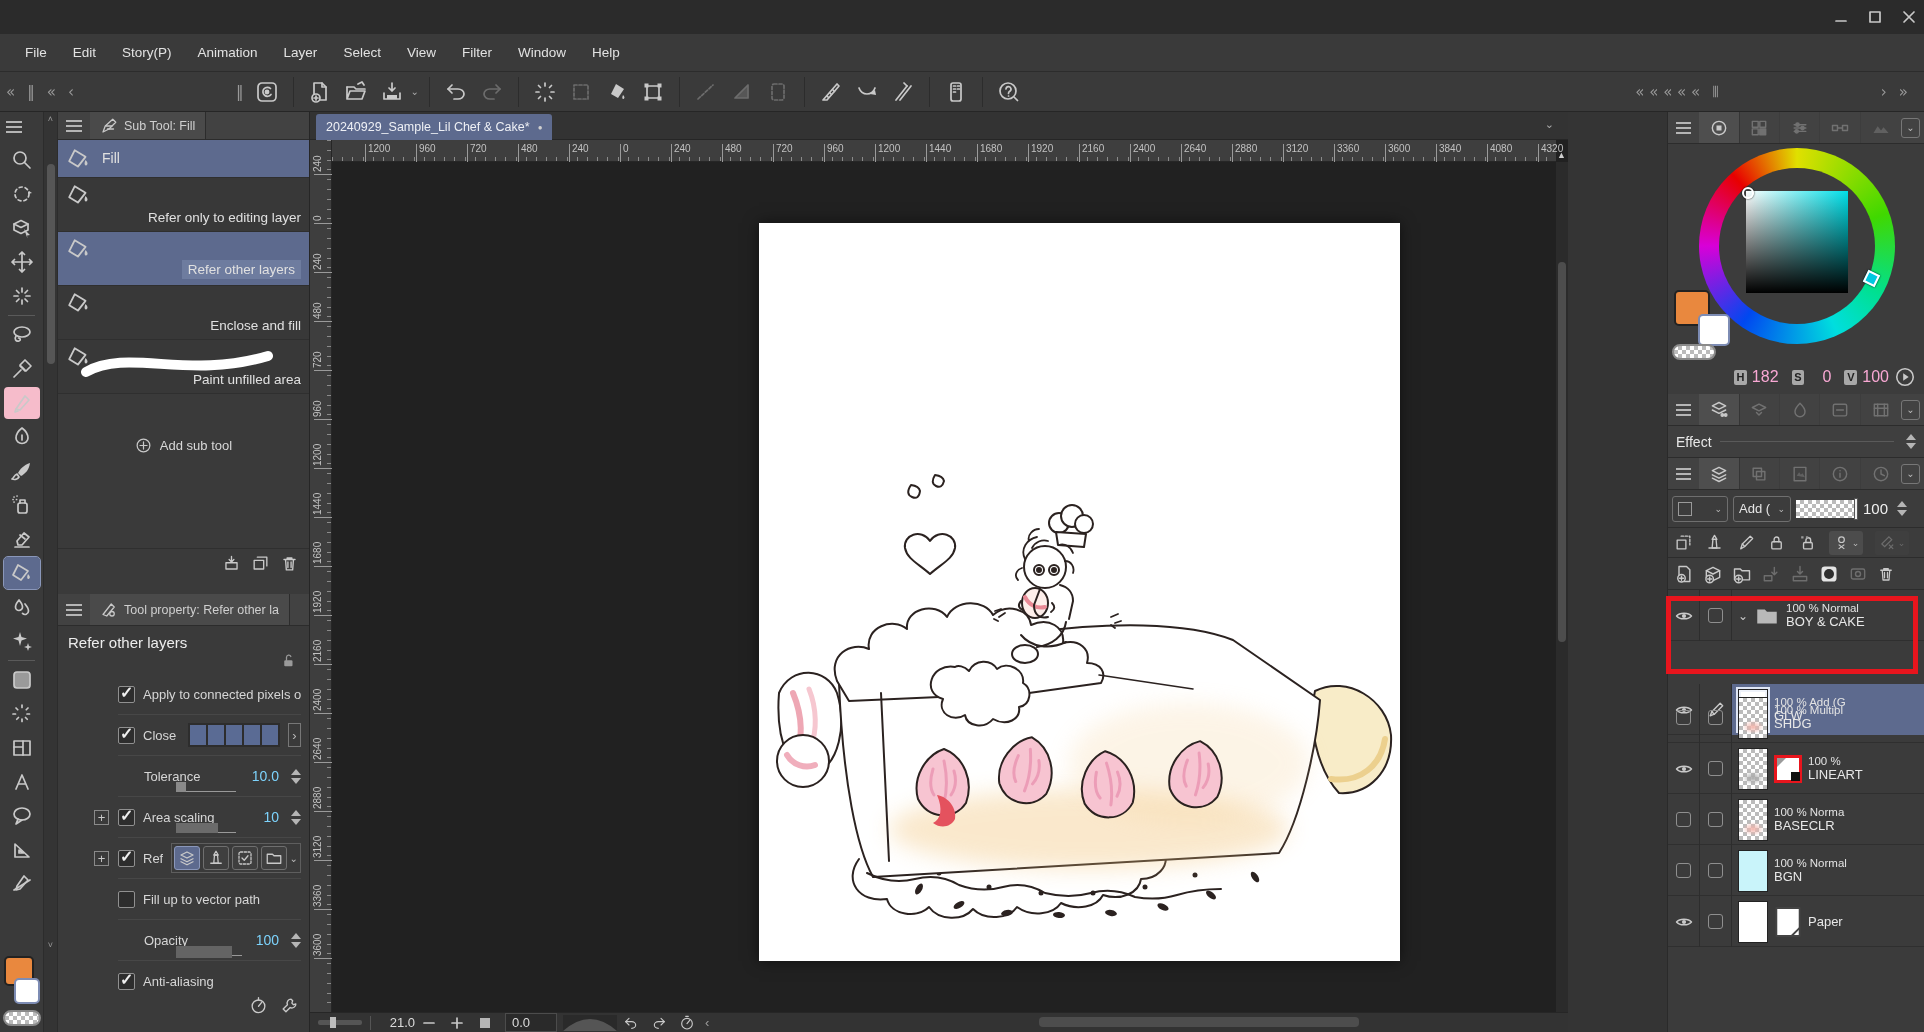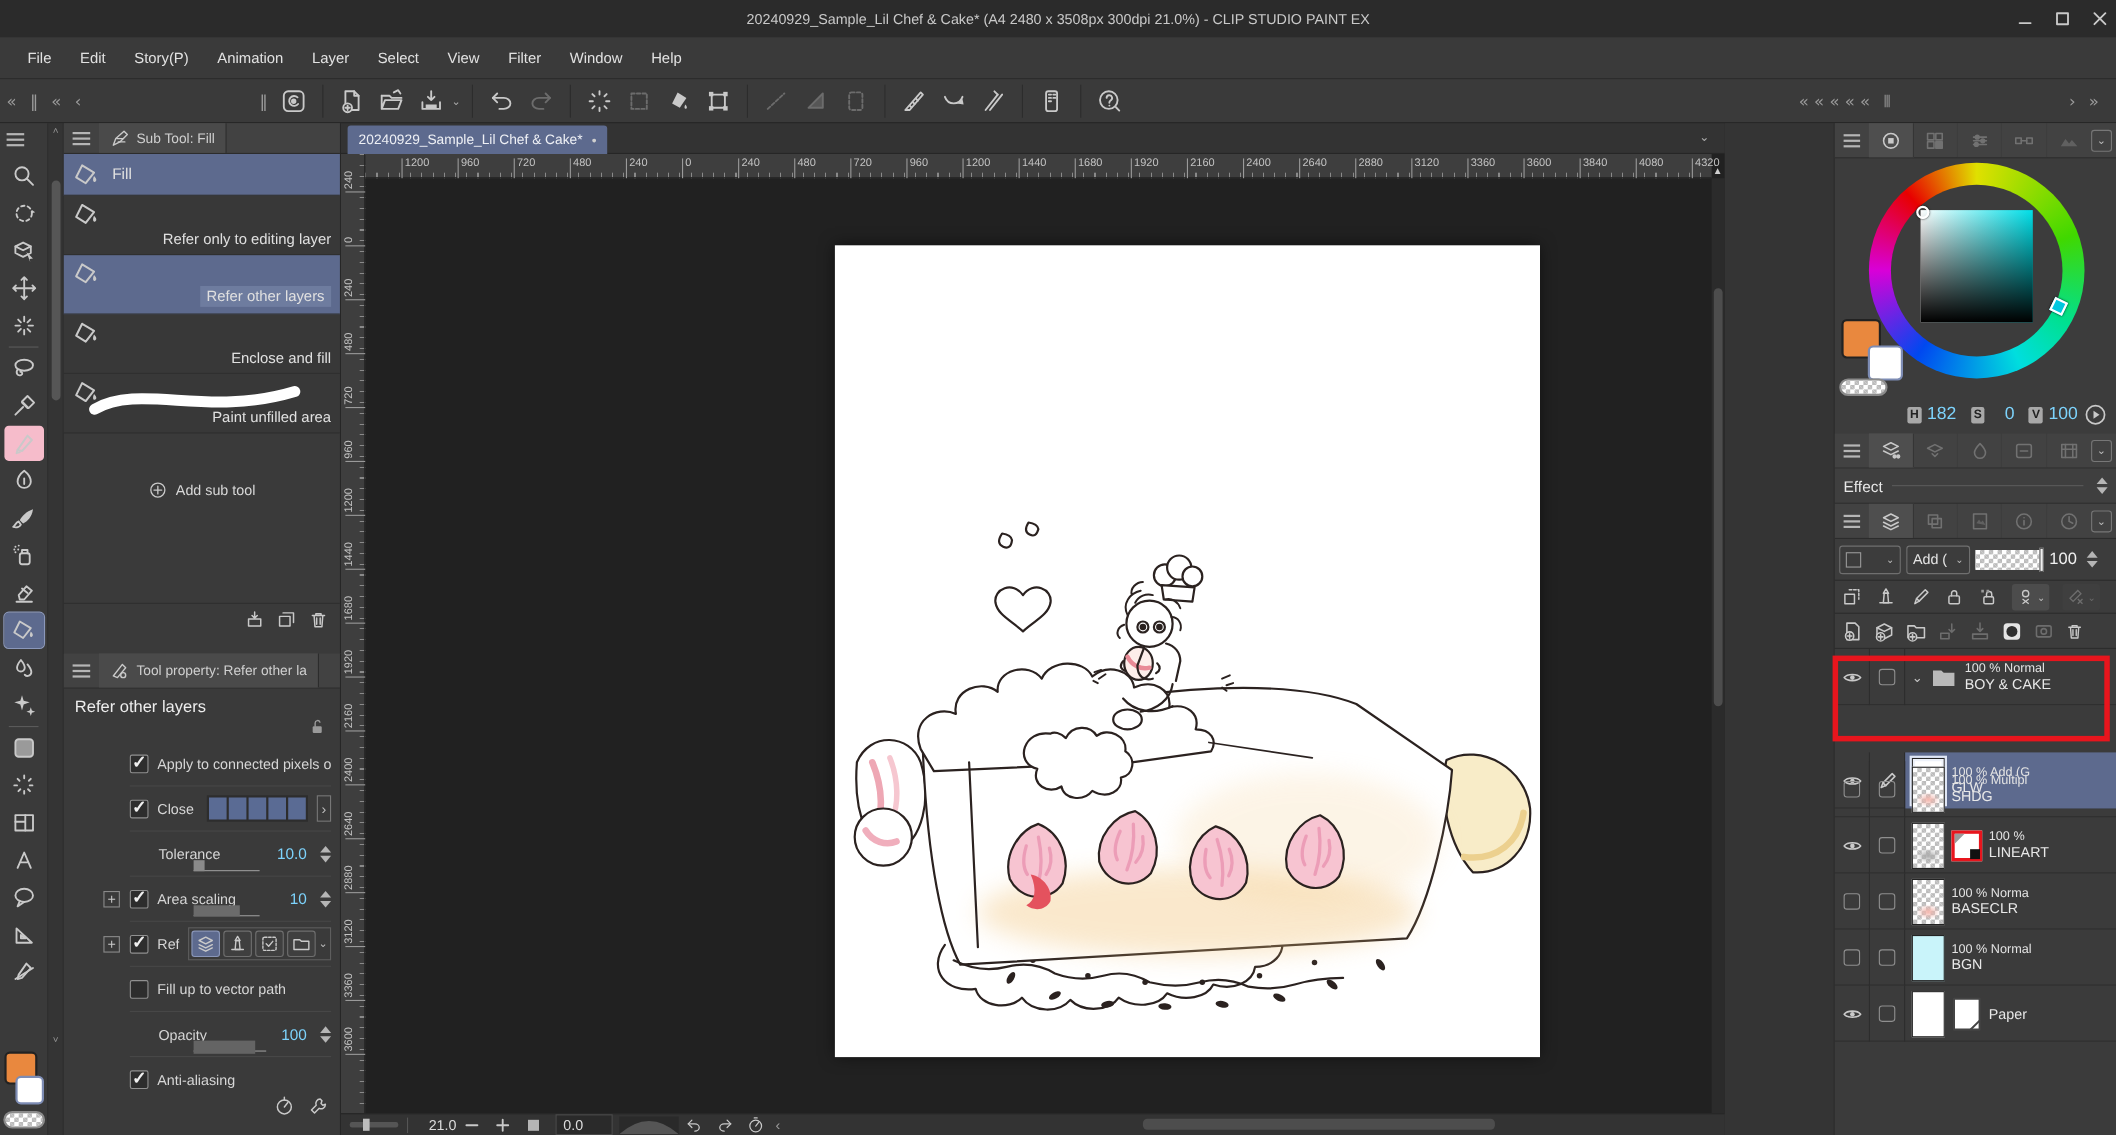--- a/index.html
+++ b/index.html
@@ -65,42 +65,41 @@
 .sb-ic{width:20px;height:18px;margin:0 4px}
 .slider-track{height:5px;background:#555;border-radius:2px;position:relative}
 
 #dockgap{left:1568px;top:112px;width:100px;height:920px;background:#343434;border-right:1px solid #2a2a2a}
 #rightcol{left:1668px;top:112px;width:256px;height:920px;background:#3c3c3c}
 .rtabs{display:flex;align-items:center;height:32px;background:#424242;border-bottom:1px solid #2c2c2c}
 .rtab{width:42px;height:100%;display:flex;align-items:center;justify-content:center;border-right:1px solid #353535}
 .rtab.active{background:#4e4e4e}
 .vbtn{width:20px;height:20px;border:1px solid #777;border-radius:3px;display:flex;align-items:center;justify-content:center;color:#bbb;font-size:10px;margin-left:auto;margin-right:4px}
 .hsv-badge{width:15px;height:15px;background:#a8a8a8;color:#222;font-weight:bold;font-size:11px;display:inline-flex;align-items:center;justify-content:center;border-radius:2px}
-.hsv-num{color:#7dd3fc;font-size:16px}
+.hsv-num{color:#f9a8d4;font-size:16px}
 
 .lrow{position:absolute;left:0;width:256px;height:51px;border-bottom:1px solid #2f2f2f}
 .lrow .c1{position:absolute;left:0;top:0;width:32px;height:51px;border-right:1px solid #2d2d2d;display:flex;align-items:center;justify-content:center}
 .lrow .c2{position:absolute;left:32px;top:0;width:32px;height:51px;border-right:1px solid #2d2d2d;display:flex;align-items:center;justify-content:center}
 .lrow .content{position:absolute;left:64px;top:0;right:0;height:51px;display:flex;align-items:center;gap:6px;padding-left:6px}
 .lrow.sel .content{background:#5d6a8e}
 .lbox{width:15px;height:15px;border:1px solid #8f8f8f;border-radius:3px}
 .lthumb{width:30px;height:42px;border:1px solid #232323;flex:none;position:relative;overflow:hidden}
 .ltext .l1{font-size:11.5px;color:#e3e3e3;white-space:nowrap}
 .ltext .l2{font-size:13px;color:#e8e8e8;white-space:nowrap}
 #redbox{left:1666px;top:596px;width:252px;height:78px;border:5px solid #e8151d;z-index:40}
 .chip{width:26px;height:24px;border:1px solid #6f6f6f;border-radius:3px;background:#3f3f3f}
 .chip.on{background:#5d6a8e;border-color:#8a97ba}
 </style>
 </head>
 <body>
 
 <div id="app">
 
   <div id="titlebar" class="abs">
-    <span>20240929_Sample_Lil Chef &amp; Cake* (A4 2480 x 3508px 300dpi 21.0%)  - CLIP STUDIO PAINT EX</span>
     <div id="winbtns">
       <span class="ic">
           <svg width="14" height="14" viewBox="0 0 14 14">
             <path d="M2 11h10"></path>
           </svg>
         </span>
       <span class="ic">
           <svg width="14" height="14" viewBox="0 0 14 14">
             <rect x="2" y="2" width="10" height="10"></rect>
           </svg>

